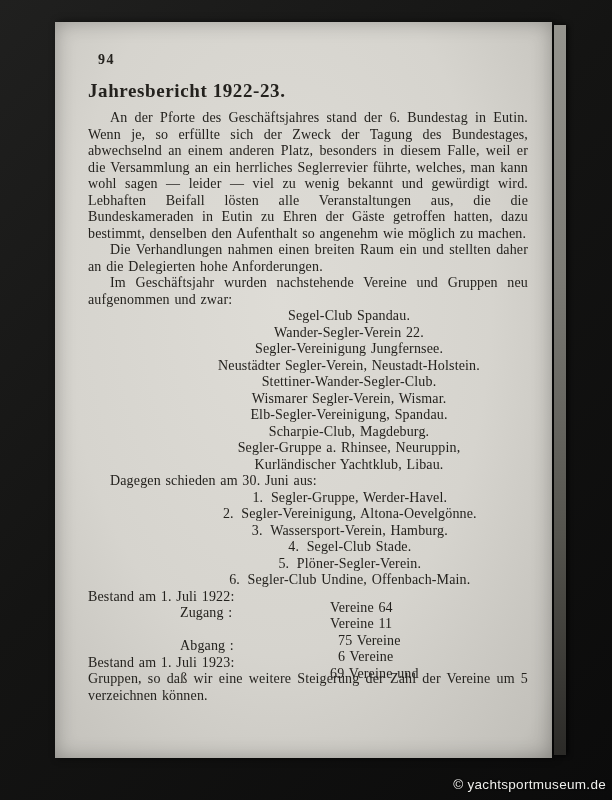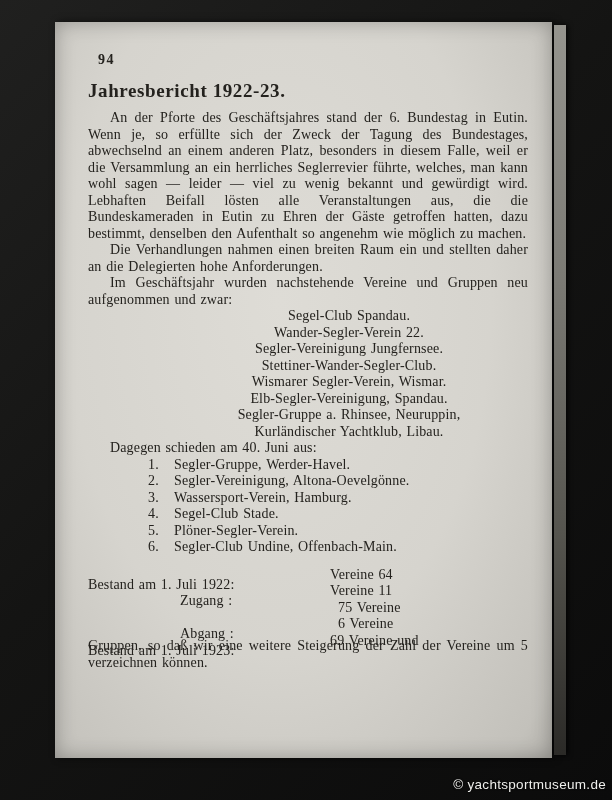--- a/index.html
+++ b/index.html
@@ -34,25 +34,25 @@
   }
   .content {
     position:absolute; left:33px; top:88px; width:440px;
     font-size:14px; line-height:16.5px; text-align:justify;
     letter-spacing:0.15px; word-spacing:1px;
   }
   .para { text-align:justify; }
   .indent1 { text-indent:22px; }
   .club-list { margin-left:82px; text-align:center; }
   .club { white-space:nowrap; }
-  .num-list { margin-left:60px; text-align:left; }
+  .num-list { margin-left:76px; text-align:center; }
   .num-row { white-space:nowrap; }
   .num { display:inline-block; width:26px; }
   .bal-row { position:relative; height:16.5px; text-align:left; }
-  .bl { display:inline-block;margin-top:21px; }
+  .bl { display:inline-block; }
   .bl.ind { margin-left:92px; }
   .bv { position:absolute; top:4px;margin-top:7px; }
   .colA { left:242px; }
   .colB { left:250px; width:104px; text-align:left; }
   .watermark {
     position:absolute; right:6px; bottom:8px;
     font-family:"Liberation Sans","DejaVu Sans",sans-serif;
     font-size:13.5px; color:#efefec; letter-spacing:0.3px;
     text-shadow:0 0 2px rgba(0,0,0,0.9);
   }
@@ -73,28 +73,30 @@
       <p class="para indent1">An der Pforte des Geschäftsjahres stand der 6. Bundestag in Eutin. Wenn je, so erfüllte sich der Zweck der Tagung des Bundestages, abwechselnd an einem anderen Platz, besonders in diesem Falle, weil er die Versammlung an ein herrliches Seglerrevier führte, welches, man kann wohl sagen — leider — viel zu wenig bekannt und gewürdigt wird. Lebhaften Beifall lösten alle Veranstaltungen aus, die die Bundeskameraden in Eutin zu Ehren der Gäste getroffen hatten, dazu bestimmt, denselben den Aufenthalt so angenehm wie möglich zu machen.</p>
 
       <p class="para indent1">Die Verhandlungen nahmen einen breiten Raum ein und stellten daher an die Delegierten hohe Anforderungen.</p>
 
       <p class="para indent1">Im Geschäftsjahr wurden nachstehende Vereine und Gruppen neu aufgenommen und zwar:</p>
 
       <div class="club-list">
         <div class="club">Segel-Club Spandau.</div>
         <div class="club">Wander-Segler-Verein 22.</div>
         <div class="club">Segler-Vereinigung Jungfernsee.</div>
+        <div class="club">Neustädter Segler-Verein, Neustadt-Holstein.</div>
         <div class="club">Stettiner-Wander-Segler-Club.</div>
         <div class="club">Wismarer Segler-Verein, Wismar.</div>
         <div class="club">Elb-Segler-Vereinigung, Spandau.</div>
+        <div class="club">Scharpie-Club, Magdeburg.</div>
         <div class="club">Segler-Gruppe a. Rhinsee, Neuruppin,</div>
         <div class="club">Kurländischer Yachtklub, Libau.</div>
       </div>
 
-      <p class="para indent1">Dagegen schieden am 40. Juni aus:</p>
+      <p class="para indent1">Dagegen schieden am 30. Juni aus:</p>
 
       <div class="num-list">
         <div class="num-row">
           <span class="num">1.</span><span>Segler-Gruppe, Werder-Havel.</span>
         </div>
         <div class="num-row">
           <span class="num">2.</span><span>Segler-Vereinigung, Altona-Oevelgönne.</span>
         </div>
         <div class="num-row">
           <span class="num">3.</span><span>Wassersport-Verein, Hamburg.</span>

